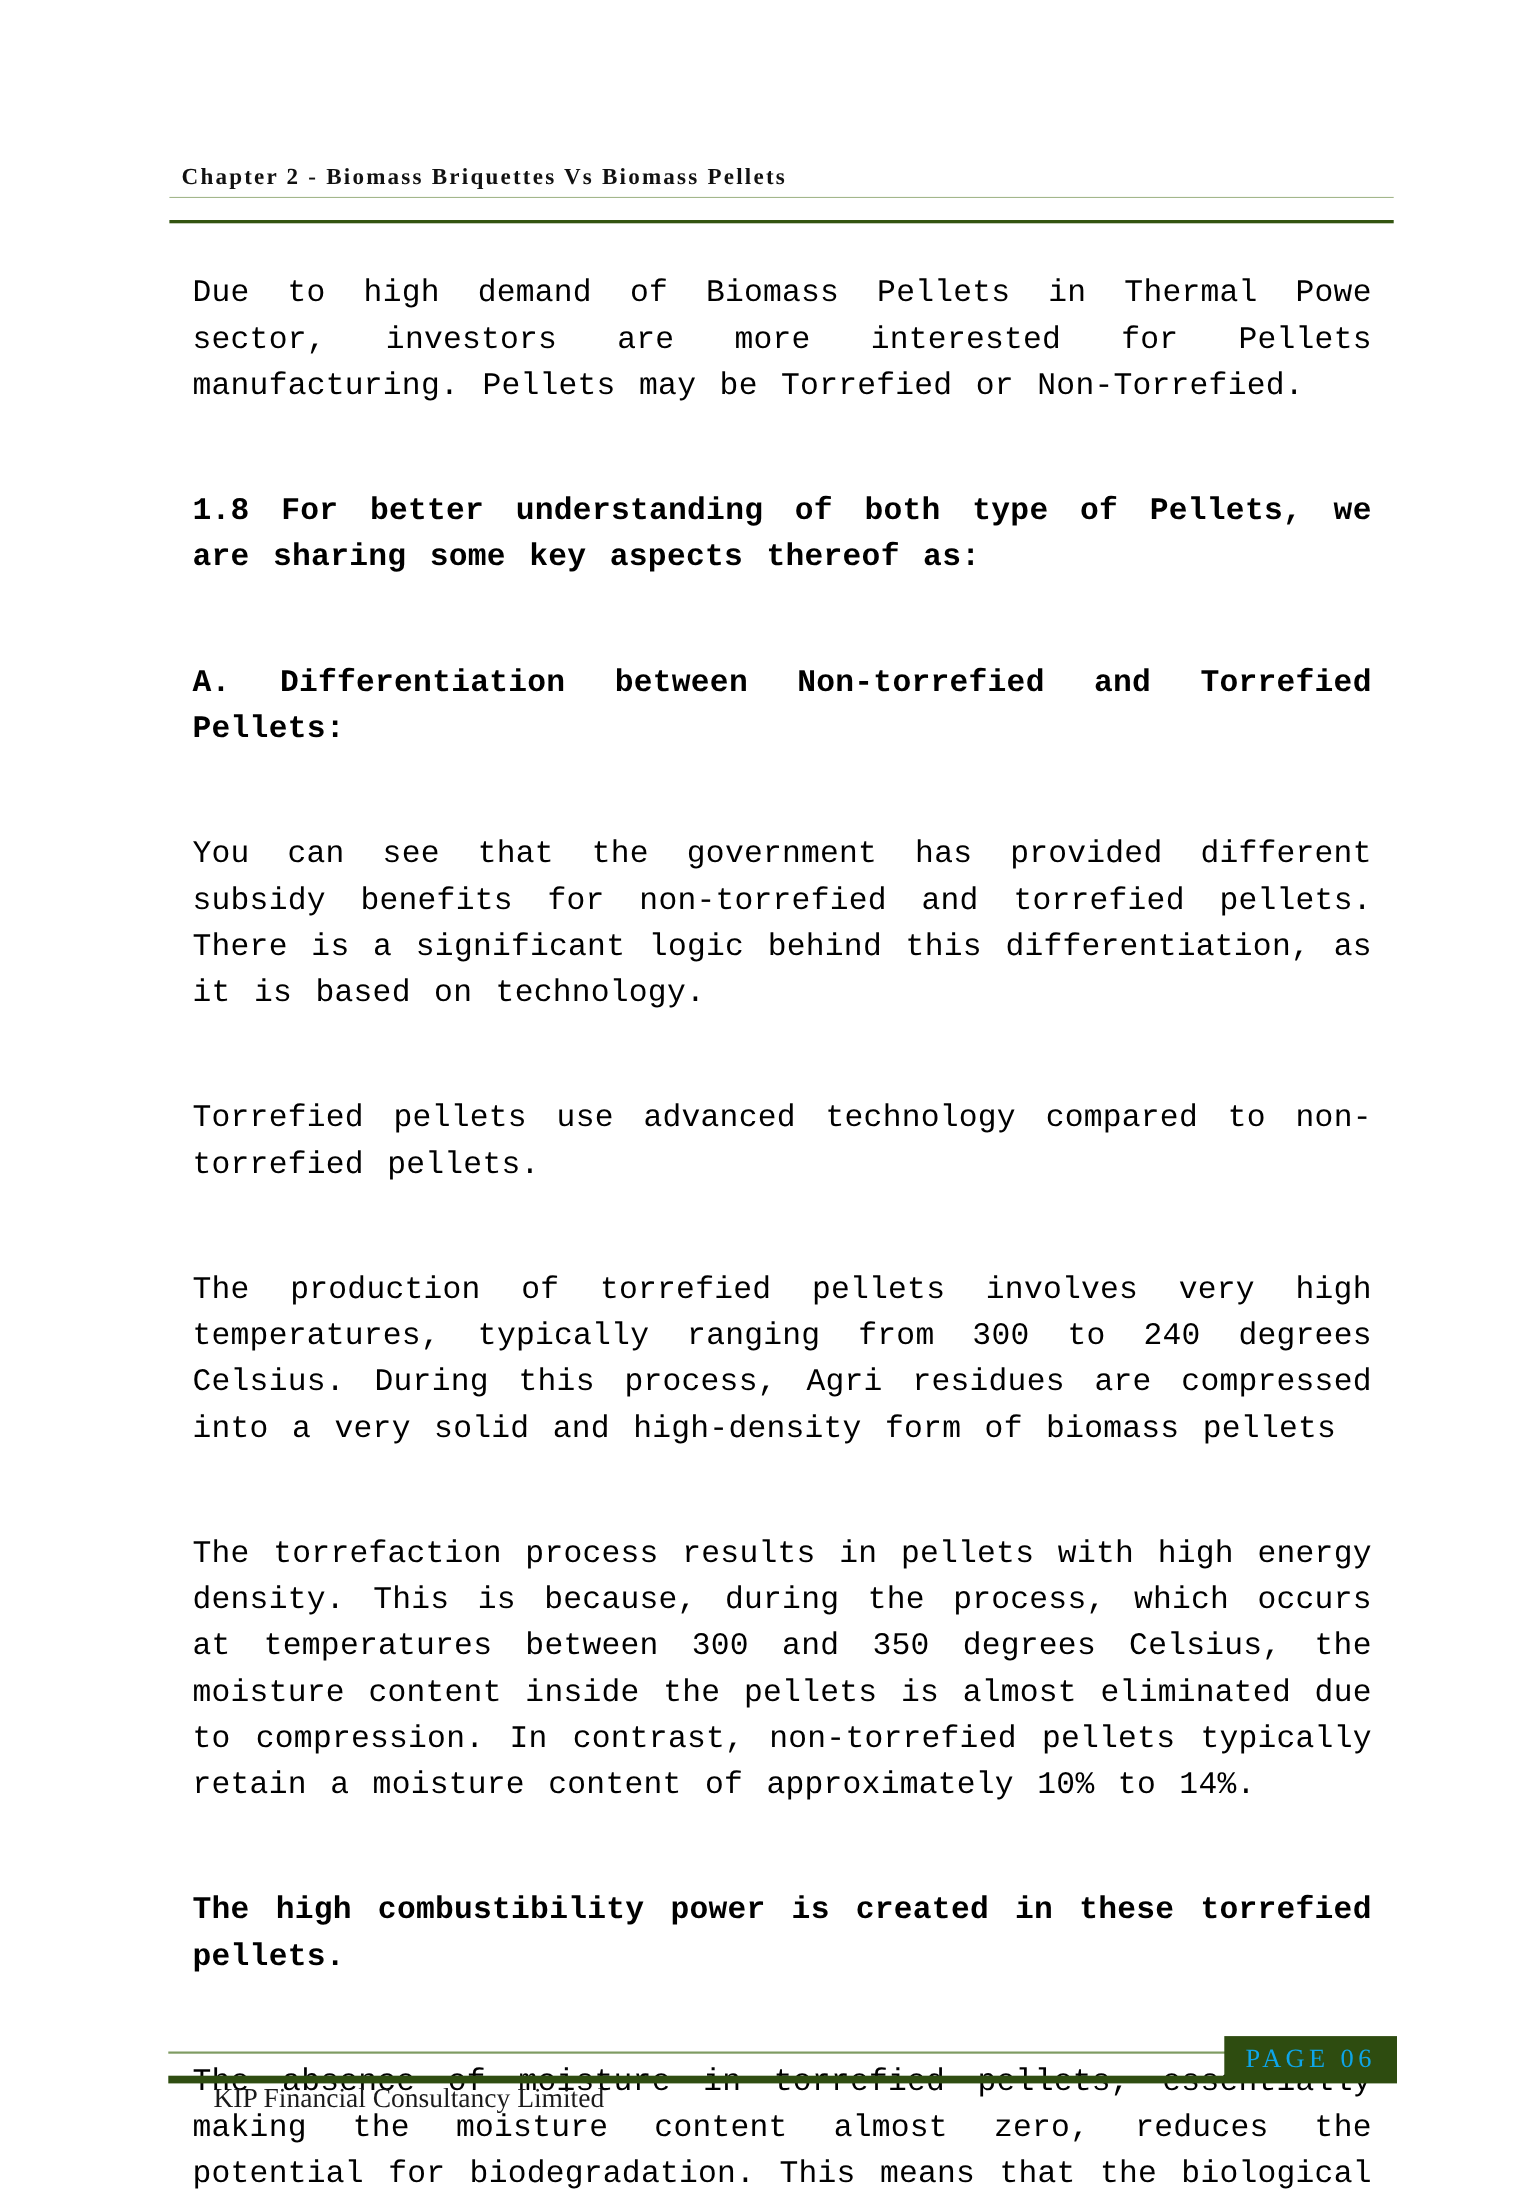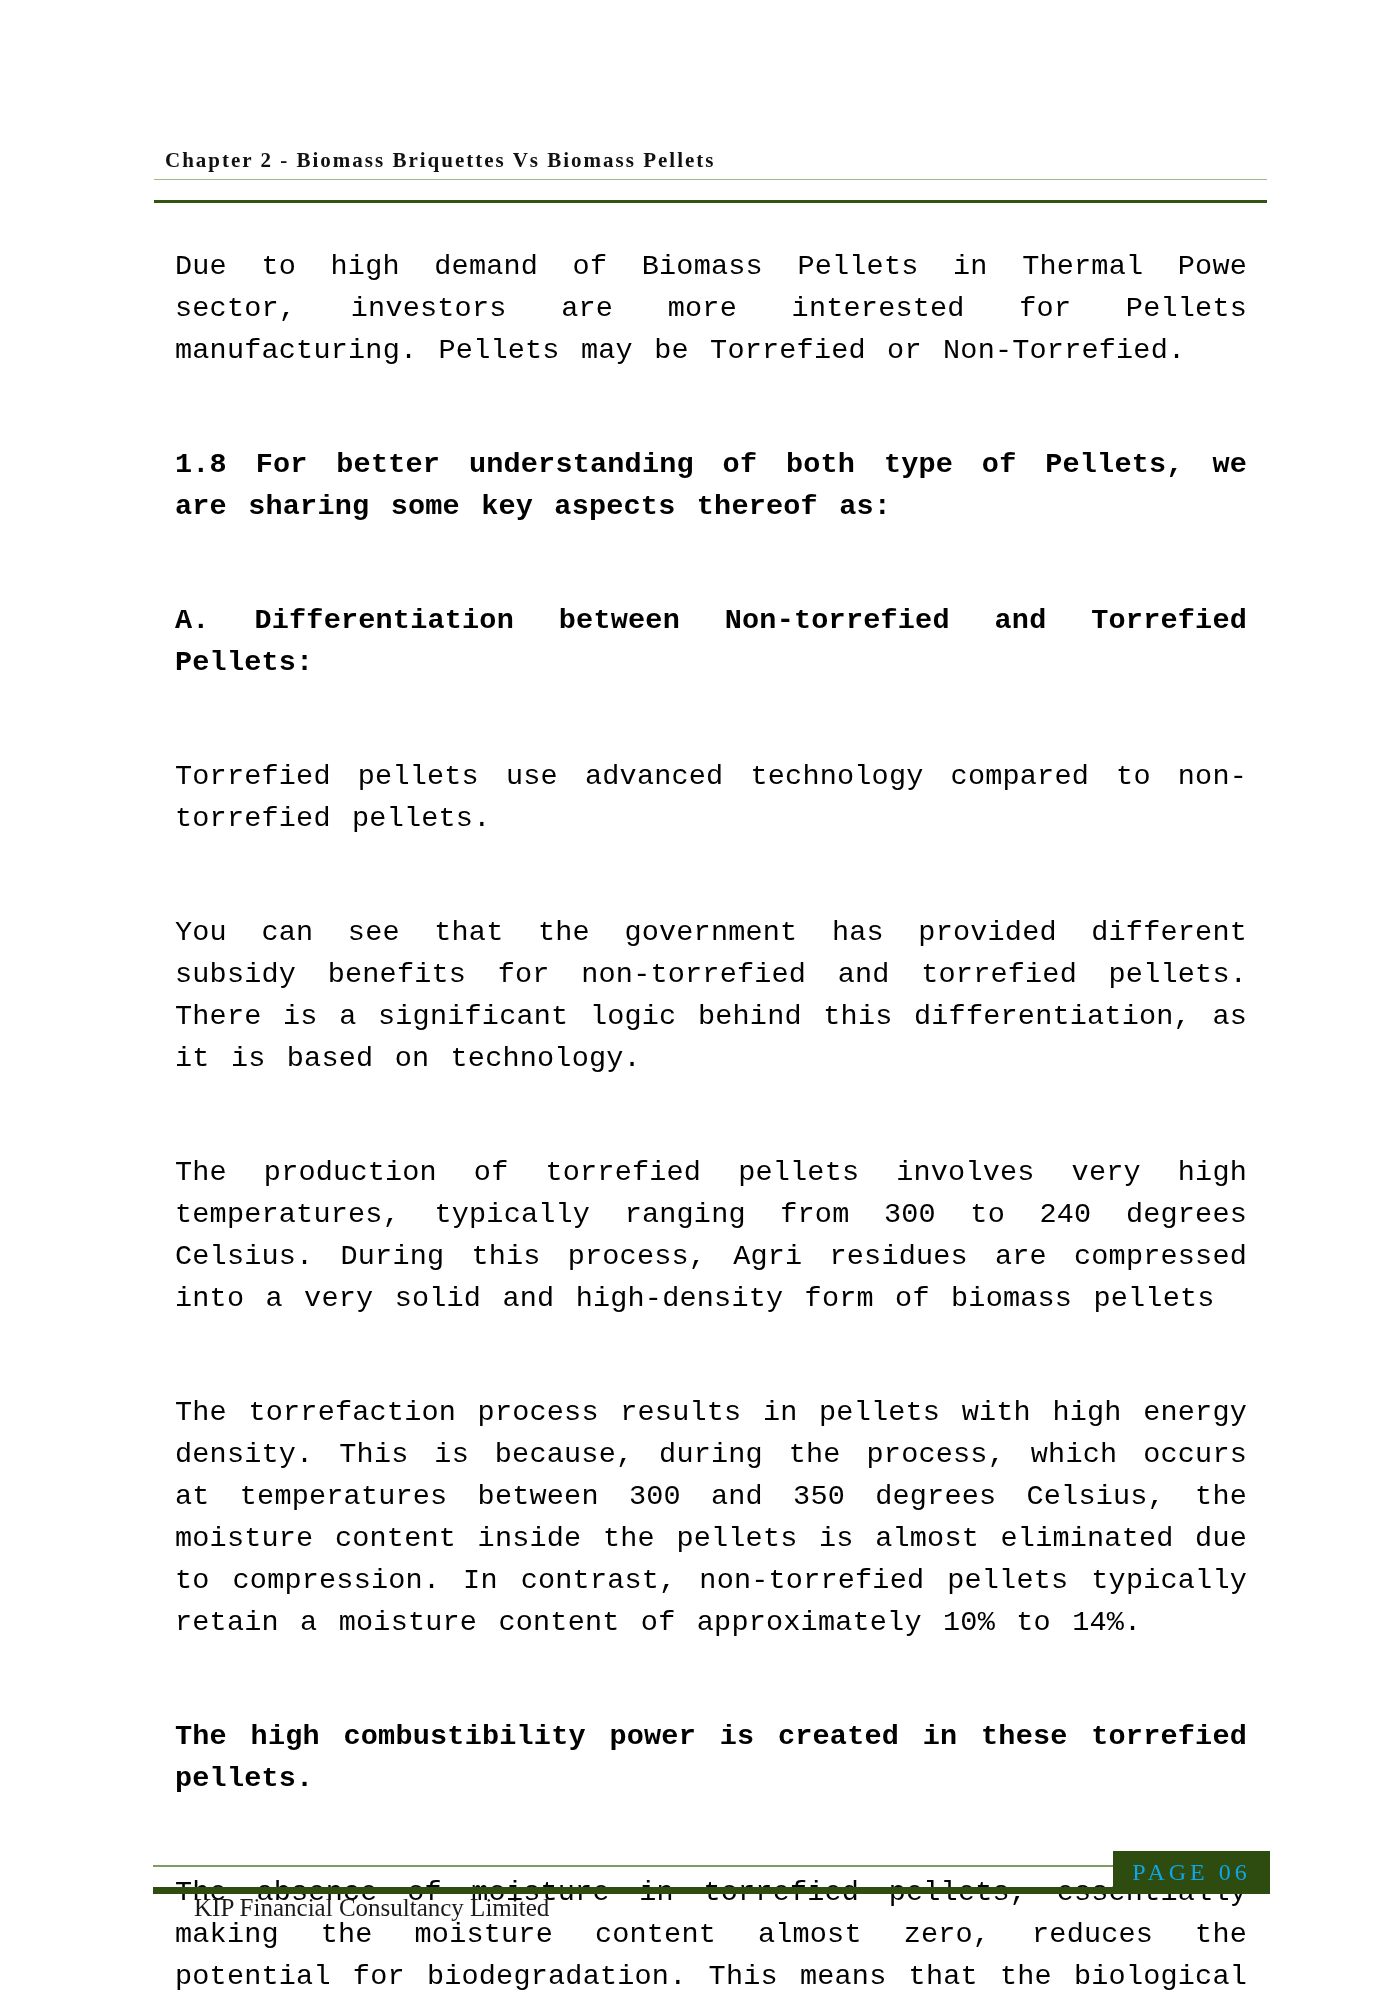--- a/index.html
+++ b/index.html
@@ -86,22 +86,22 @@
 <div class="page">
 
   <div class="chapter-header">Chapter 2 - Biomass Briquettes Vs Biomass Pellets</div>
 
   <div class="header-rule"></div>
 
   <div class="content">
     <p class="normal">Due to high demand of Biomass Pellets in Thermal Powe sector, investors are more interested for Pellets manufacturing. Pellets may be Torrefied or Non-Torrefied.</p>
     <p class="bold">1.8 For better understanding of both type of Pellets, we are sharing some key aspects thereof as:</p>
     <p class="bold">A. Differentiation between Non-torrefied and Torrefied Pellets:</p>
+    <p class="normal">You can see that the government has provided different subsidy benefits for non-torrefied and torrefied pellets. There is a significant logic behind this differentiation, as it is based on technology.</p>
     <p class="normal">Torrefied pellets use advanced technology compared to non-torrefied pellets.</p>
-    <p class="normal">You can see that the government has provided different subsidy benefits for non-torrefied and torrefied pellets. There is a significant logic behind this differentiation, as it is based on technology.</p>
     <p class="normal">The production of torrefied pellets involves very high temperatures, typically ranging from 300 to 240 degrees Celsius. During this process, Agri residues are compressed into a very solid and high-density form of biomass pellets</p>
     <p class="normal">The torrefaction process results in pellets with high energy density. This is because, during the process, which occurs at temperatures between 300 and 350 degrees Celsius, the moisture content inside the pellets is almost eliminated due to compression. In contrast, non-torrefied pellets typically retain a moisture content of approximately 10% to 14%.</p>
     <p class="bold">The high combustibility power is created in these torrefied pellets.</p>
     <p class="normal">The absence of moisture in torrefied pellets, essentially making the moisture content almost zero, reduces the potential for biodegradation. This means that the biological changes at the micro level are minimized. As a result, the impact on storage and transportation is significantly reduced, leading to longer durability. The reduced moisture content means that losses during storage, transportation, and handling are minimized, making the pellets highly efficient.</p>
   </div>
 
   <div class="footer-rule"></div>
 
   <div class="page-badge">PAGE 06</div>
 

